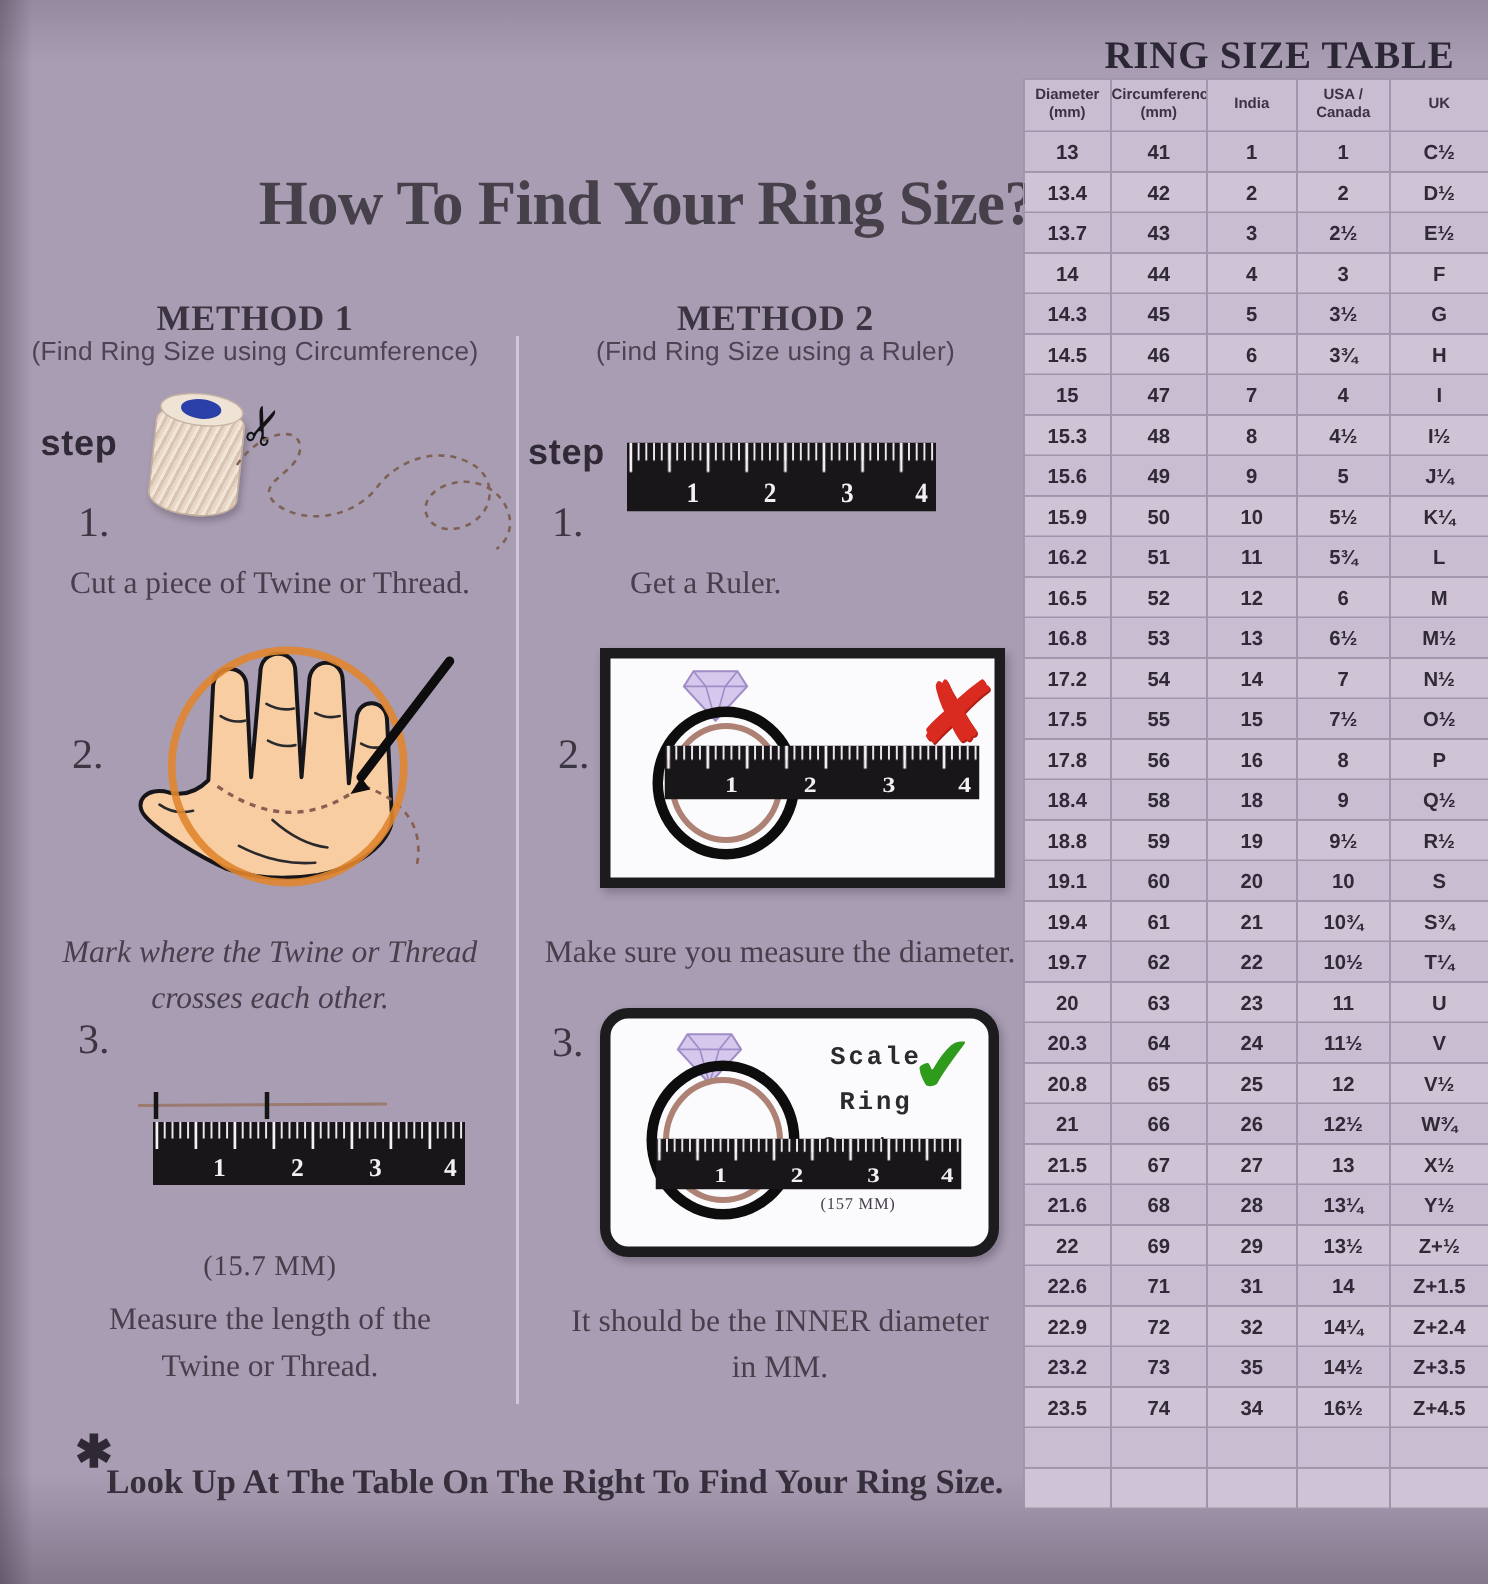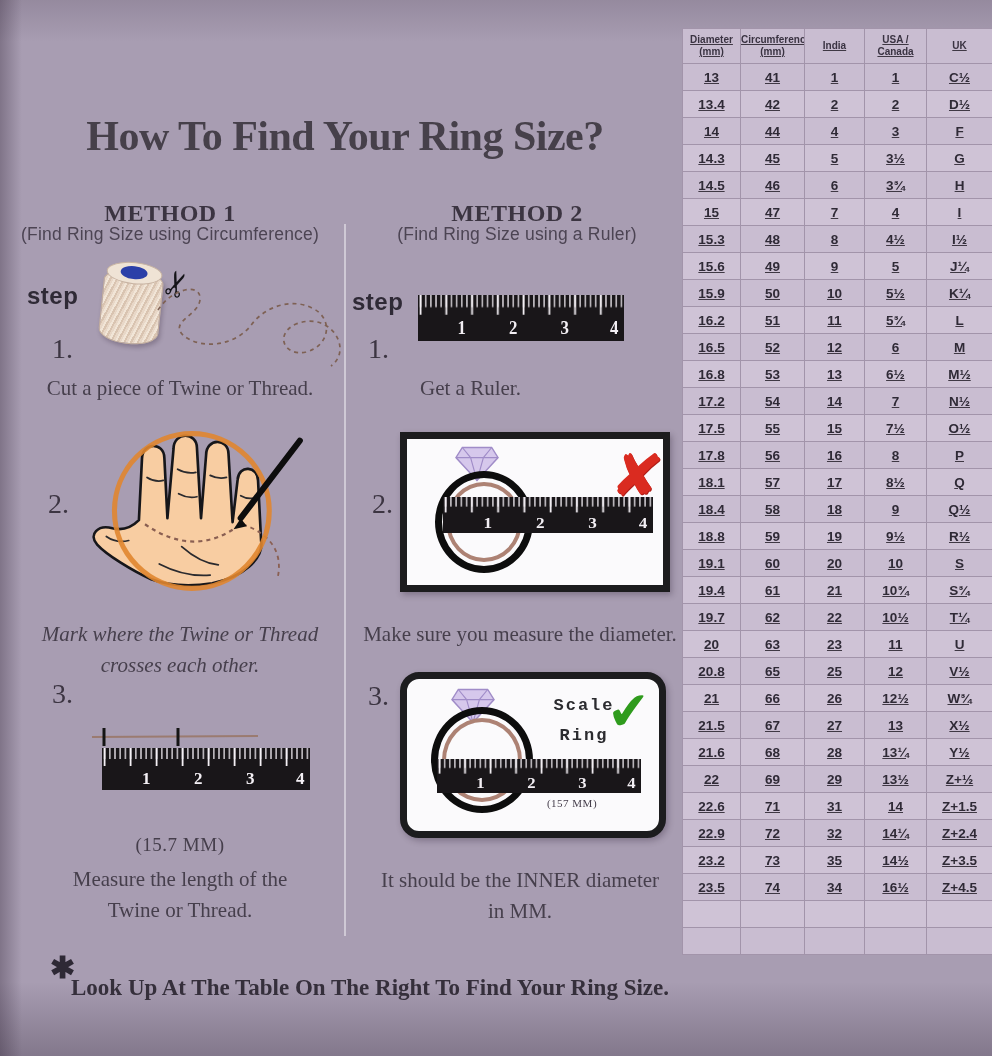--- a/index.html
+++ b/index.html
@@ -8,21 +8,21 @@
     background:
       linear-gradient(90deg, rgba(35,22,40,.30), rgba(35,22,40,0) 2.2%),
       linear-gradient(0deg, rgba(35,22,40,.28), rgba(35,22,40,0) 7%),
       linear-gradient(180deg, rgba(35,22,40,.14), rgba(35,22,40,0) 4%),
       var(--background,#a89db2);
     font-family:"Liberation Serif", serif;color:var(--text-dark,#3f3844);
   }
   .abs{position:absolute;}
 
   
-  .page-title{left:0;top:84px;width:690px;text-align:center;font-size:42px;font-weight:700;letter-spacing:-0.5px;color:#46404a;}
+  .page-title{left:0;top:84px;width:690px;text-align:right;font-size:42px;font-weight:700;letter-spacing:-0.5px;color:#46404a;}
   .method-title{width:340px;text-align:center;font-size:24px;font-weight:700;letter-spacing:.5px;color:#3b3441;}
   .method-sub{width:360px;text-align:center;font-family:"Liberation Sans",sans-serif;font-size:17.5px;color:#4c4453;letter-spacing:.2px;}
   .divider{left:344px;top:224px;width:2px;height:712px;background:rgba(255,255,255,.45);}
   .step-label{font-family:"Liberation Sans",sans-serif;font-weight:700;font-size:24px;color:#2f2a36;letter-spacing:.5px;}
   .step-num{font-size:28px;color:#3c3542;}
   .caption{font-size:21px;color:#463f4c;text-align:center;line-height:31px;}
   .measure-note{font-size:19px;color:#453e4b;text-align:center;letter-spacing:.5px;}
 
   
   .spool{left:101px;top:270px;width:58px;height:72px;transform:rotate(6deg);
@@ -44,22 +44,22 @@
   .x-mark{font-size:62px;line-height:54px;font-weight:700;color:var(--x-mark-red,#da2b20);font-family:"DejaVu Sans",sans-serif;transform:rotate(6deg);text-shadow:1px 1px 0 #b01e18;}
   .check-mark{font-size:52px;line-height:48px;color:var(--check-green,#2f9b1d);font-family:"DejaVu Sans",sans-serif;transform:rotate(-4deg);}
   .scale-note{font-family:"Liberation Mono","DejaVu Sans Mono",monospace;font-size:17px;font-weight:700;color:#2b2b2f;letter-spacing:2px;text-align:center;line-height:30px;}
 
   .footnote{left:40px;top:952px;width:660px;text-align:center;font-size:23px;font-weight:600;color:#352f3b;}
   .asterisk{left:50px;top:950px;font-size:30px;font-weight:700;color:#2e2935;}
 
   
   .table-panel{left:682px;top:0;width:310px;height:1056px;}
   .table-title{position:absolute;left:0;top:6px;width:100%;margin:16px;text-align:center;font-size:26px;font-weight:700;letter-spacing:.5px;color:#2c2734;}
-  table.sizes{position:absolute;left:0;top:28px;border-collapse:collapse;table-layout:fixed;width:310px;
-    font-family:"Liberation Sans",sans-serif;text-decoration:underline;}
+  table.sizes{position:absolute;left:0;top:52px;border-collapse:collapse;table-layout:fixed;width:310px;
+    font-family:"Liberation Sans",sans-serif;}
   table.sizes th, table.sizes td{
     border:1px solid var(--table-grid,#a294aa);background:var(--table-cell,#c9bdd1);
     text-align:center;vertical-align:middle;padding:0;color:#2f2a36;overflow:hidden;}
   table.sizes tr:nth-child(even) td{background:#cfc3d6;}
   table.sizes th{height:34px;font-size:10px;font-weight:700;color:#3a3342;line-height:12px;}
   table.sizes td{height:26px;font-size:13.5px;font-weight:700;}
   col.c1{width:58px}col.c2{width:64px}col.c3{width:60px}col.c4{width:62px}col.c5{width:66px}
 </style>
 </head>
 <body>
@@ -242,20 +242,27 @@
   </tr>
 
   <tr>
     <td>13.4</td>
     <td>42</td>
     <td>2</td>
     <td>2</td>
     <td>D½</td>
   </tr>
 
+  <tr>
+    <td>13.7</td>
+    <td>43</td>
+    <td>3</td>
+    <td>2½</td>
+    <td>E½</td>
+  </tr>
 
   <tr>
     <td>14</td>
     <td>44</td>
     <td>4</td>
     <td>3</td>
     <td>F</td>
   </tr>
 
   <tr>
@@ -347,27 +354,20 @@
   </tr>
 
   <tr>
     <td>17.8</td>
     <td>56</td>
     <td>16</td>
     <td>8</td>
     <td>P</td>
   </tr>
 
-  <tr>
-    <td>18.1</td>
-    <td>57</td>
-    <td>17</td>
-    <td>8½</td>
-    <td>Q</td>
-  </tr>
 
   <tr>
     <td>18.4</td>
     <td>58</td>
     <td>18</td>
     <td>9</td>
     <td>Q½</td>
   </tr>
 
   <tr>
@@ -403,20 +403,27 @@
   </tr>
 
   <tr>
     <td>20</td>
     <td>63</td>
     <td>23</td>
     <td>11</td>
     <td>U</td>
   </tr>
 
+  <tr>
+    <td>20.3</td>
+    <td>64</td>
+    <td>24</td>
+    <td>11½</td>
+    <td>V</td>
+  </tr>
 
   <tr>
     <td>20.8</td>
     <td>65</td>
     <td>25</td>
     <td>12</td>
     <td>V½</td>
   </tr>
 
   <tr>

